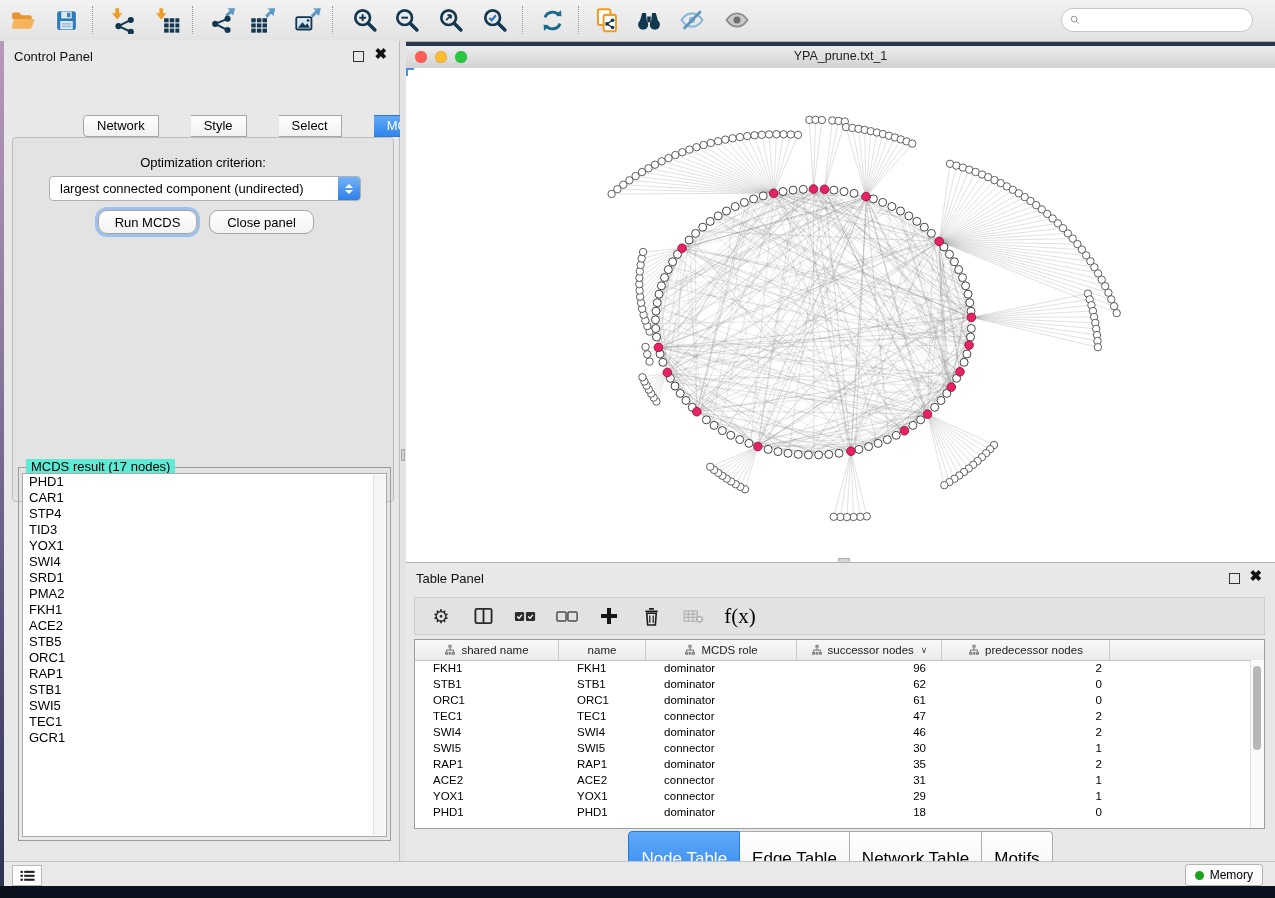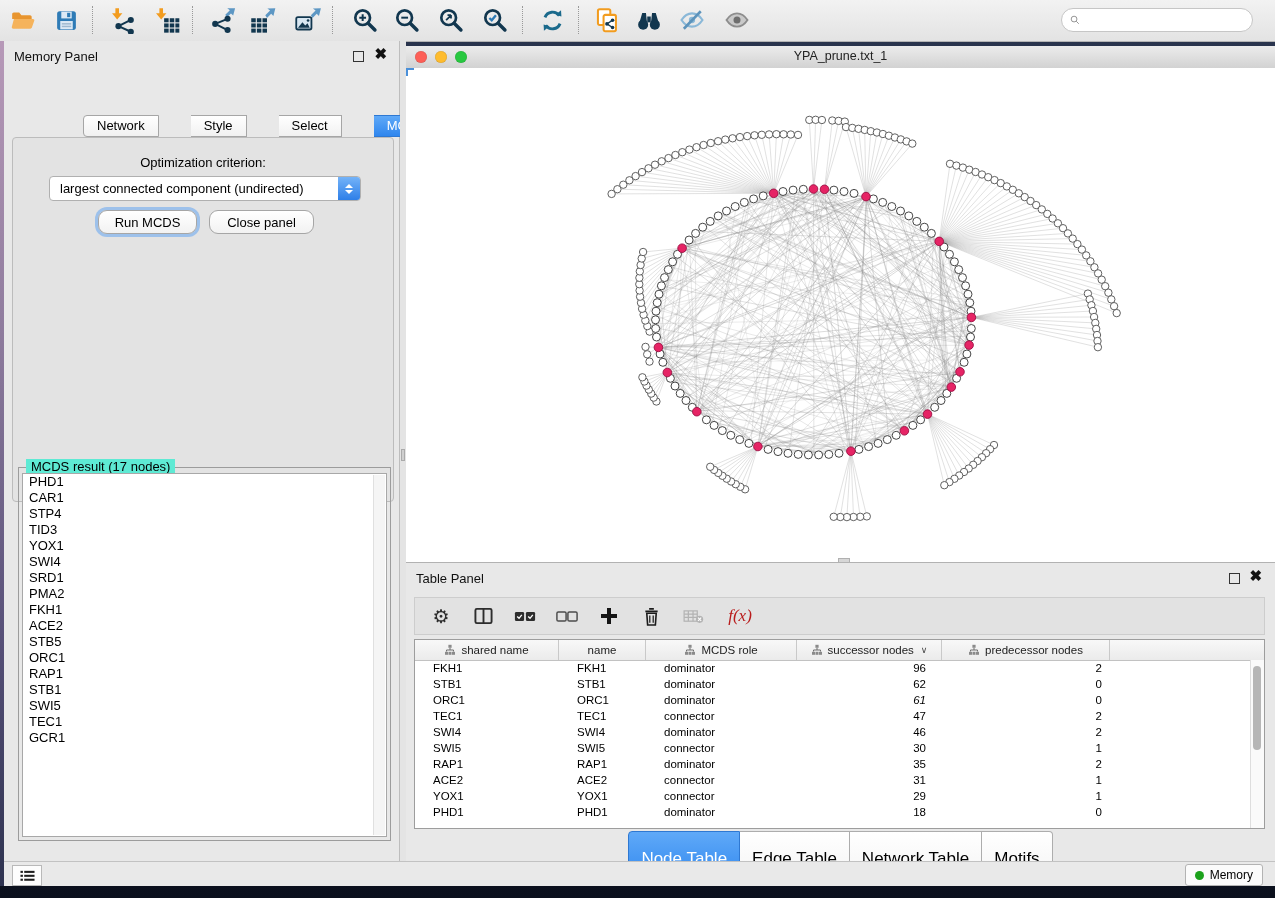--- a/index.html
+++ b/index.html
@@ -245,21 +245,21 @@
           <circle cx="6.5" cy="6.5" r="4.6" fill="none" stroke="#8e8e8e" stroke-width="1.5"></circle>
           <path d="M10 10l4 4" stroke="#8e8e8e" stroke-width="1.5"></path>
         </svg>
       <input type="text" placeholder="" style="">
     </div>
   </div>
 
   <div id="wall-left"></div>
 
   <div id="control-panel">
-    <div class="panel-title">Memory Panel</div>
+    <div class="panel-title">Control Panel</div>
     <span class="float-ic" style="right:35px"></span>
     <span class="close-ic" style="right:12px">✖</span>
     <div id="ctabs">
         <div class="ctab">Network</div>
         <div class="ctab">Style</div>
         <div class="ctab">Select</div>
         <div class="ctab sel">MCDS</div>
       </div>
     <div id="cp-inner">
       <div id="opt-label">Optimization criterion:</div>
@@ -1056,21 +1056,21 @@
       <span class="tpi">
         <svg width="21" height="15" viewBox="0 0 22 16">
             <g stroke="#b3b3b3" stroke-width="1.3" fill="none">
               <rect x="1" y="2" width="14" height="11"></rect>
               <path d="M1 5.5h14M1 9h14M5.5 2v11M10.5 2v11"></path>
             </g>
             <circle cx="17.5" cy="11" r="3.8" fill="#b3b3b3"></circle>
             <path d="M15.8 9.3l3.4 3.4M19.2 9.3l-3.4 3.4" stroke="#fff" stroke-width="1.2"></path>
           </svg>
       </span>
-      <span class="tpi" style="font-family:'Liberation Serif',serif;font-style:italic;font-size:17px;color:#b91c1c;width:34px;">f(x)</span>
+      <span class="tpi" style="font-family:'Liberation Serif',serif;font-size:21px;color:#000000;width:34px;">f(x)</span>
     </div>
 
     <div id="table-wrap">
       <div id="thead">
           <div class="th" style="width: 144px;">
             <svg width="12" height="12" viewBox="0 0 12 12">
               <path d="M6 4v2M2.5 6h7M2.5 6v1.5M9.5 6v1.5" stroke="#6f6f6f" fill="none" stroke-width="1"></path>
               <rect x="4.4" y="0.8" width="3.2" height="3" fill="#8a8a8a"></rect>
               <rect x="1" y="7.8" width="3" height="3" fill="#8a8a8a"></rect>
               <rect x="8" y="7.8" width="3" height="3" fill="#8a8a8a"></rect>
@@ -1125,21 +1125,21 @@
             <div class="td" style="width: 144px; text-align: left; padding: 0px 0px 0px 18px;">STB1</div>
             <div class="td" style="width: 87px; text-align: left; padding: 0px 0px 0px 18px;">STB1</div>
             <div class="td" style="width: 151px; text-align: left; padding: 0px 0px 0px 18px;">dominator</div>
             <div class="td" style="width: 145px; text-align: right; padding: 0px 16px 0px 0px;">62</div>
             <div class="td" style="width: 168px; text-align: right; padding: 0px 8px 0px 0px;">0</div>
           </div>
           <div class="tr">
             <div class="td" style="width: 144px; text-align: left; padding: 0px 0px 0px 18px;">ORC1</div>
             <div class="td" style="width: 87px; text-align: left; padding: 0px 0px 0px 18px;">ORC1</div>
             <div class="td" style="width: 151px; text-align: left; padding: 0px 0px 0px 18px;">dominator</div>
-            <div class="td" style="width: 145px; text-align: right; padding: 0px 16px 0px 0px; font-style: italic;">61</div>
+            <div class="td" style="width: 145px; text-align: right; padding: 0px 16px 0px 0px;">61</div>
             <div class="td" style="width: 168px; text-align: right; padding: 0px 8px 0px 0px;">0</div>
           </div>
           <div class="tr">
             <div class="td" style="width: 144px; text-align: left; padding: 0px 0px 0px 18px;">TEC1</div>
             <div class="td" style="width: 87px; text-align: left; padding: 0px 0px 0px 18px;">TEC1</div>
             <div class="td" style="width: 151px; text-align: left; padding: 0px 0px 0px 18px;">connector</div>
             <div class="td" style="width: 145px; text-align: right; padding: 0px 16px 0px 0px;">47</div>
             <div class="td" style="width: 168px; text-align: right; padding: 0px 8px 0px 0px;">2</div>
           </div>
           <div class="tr">

